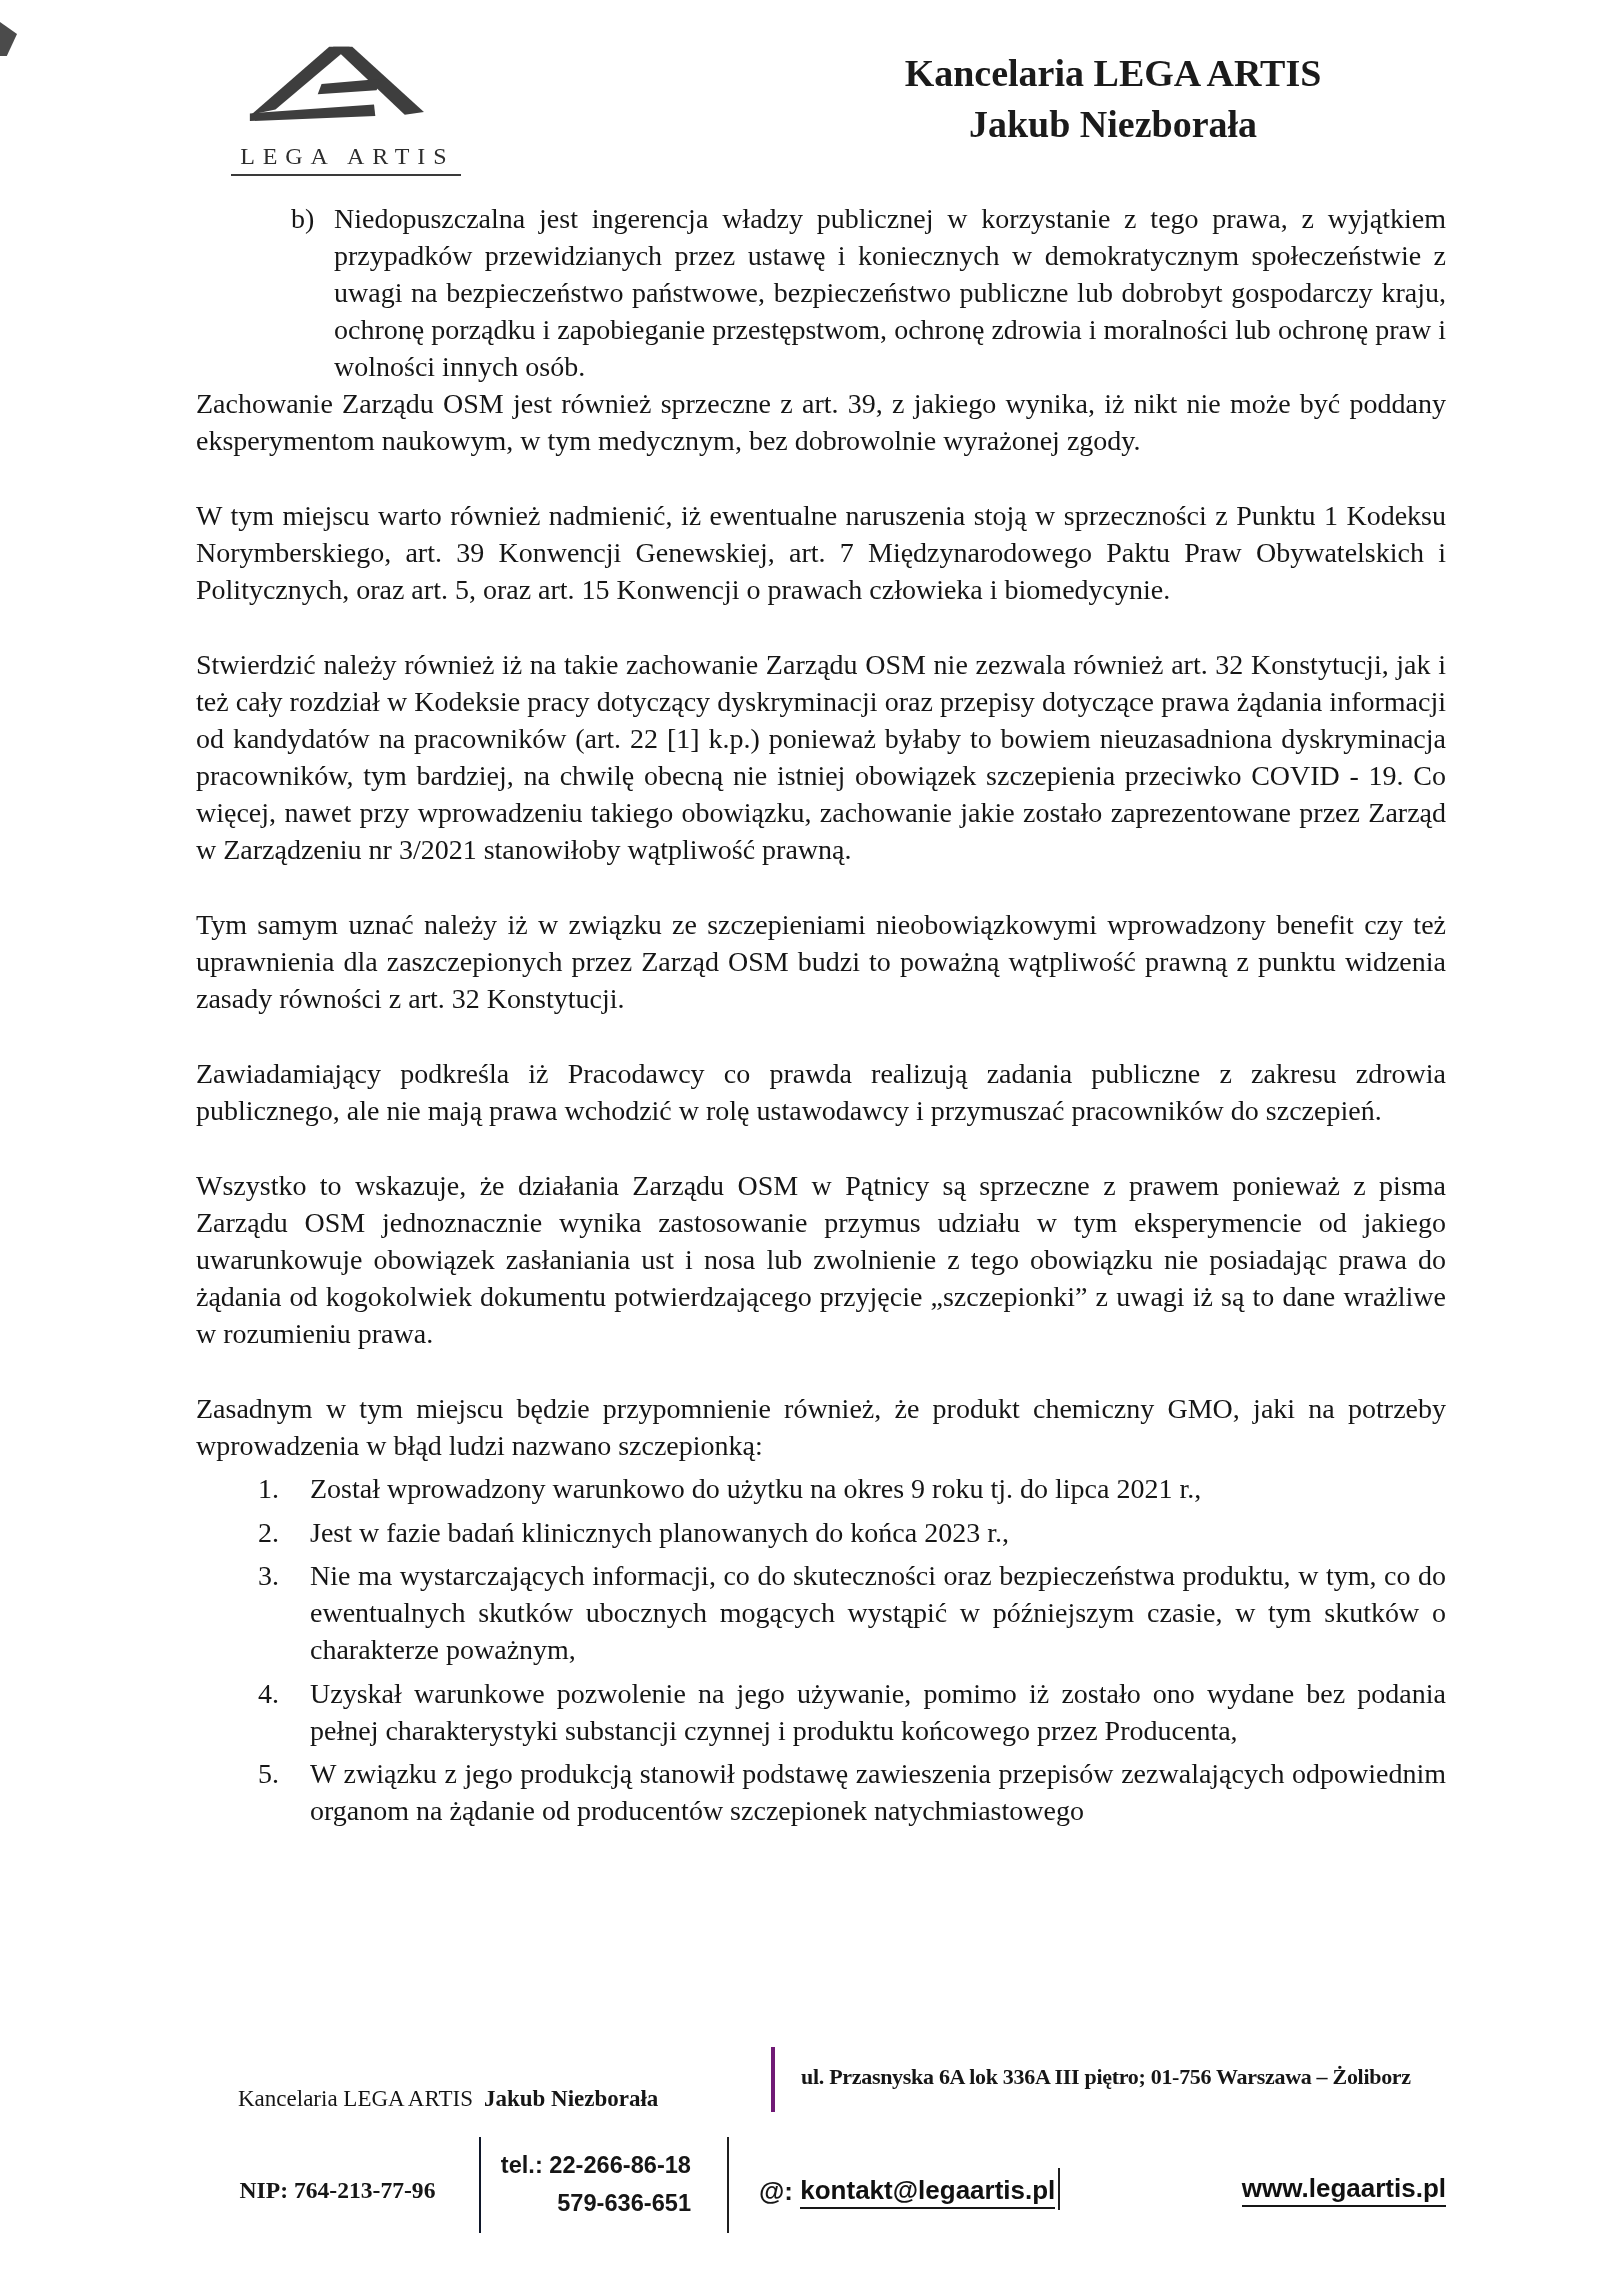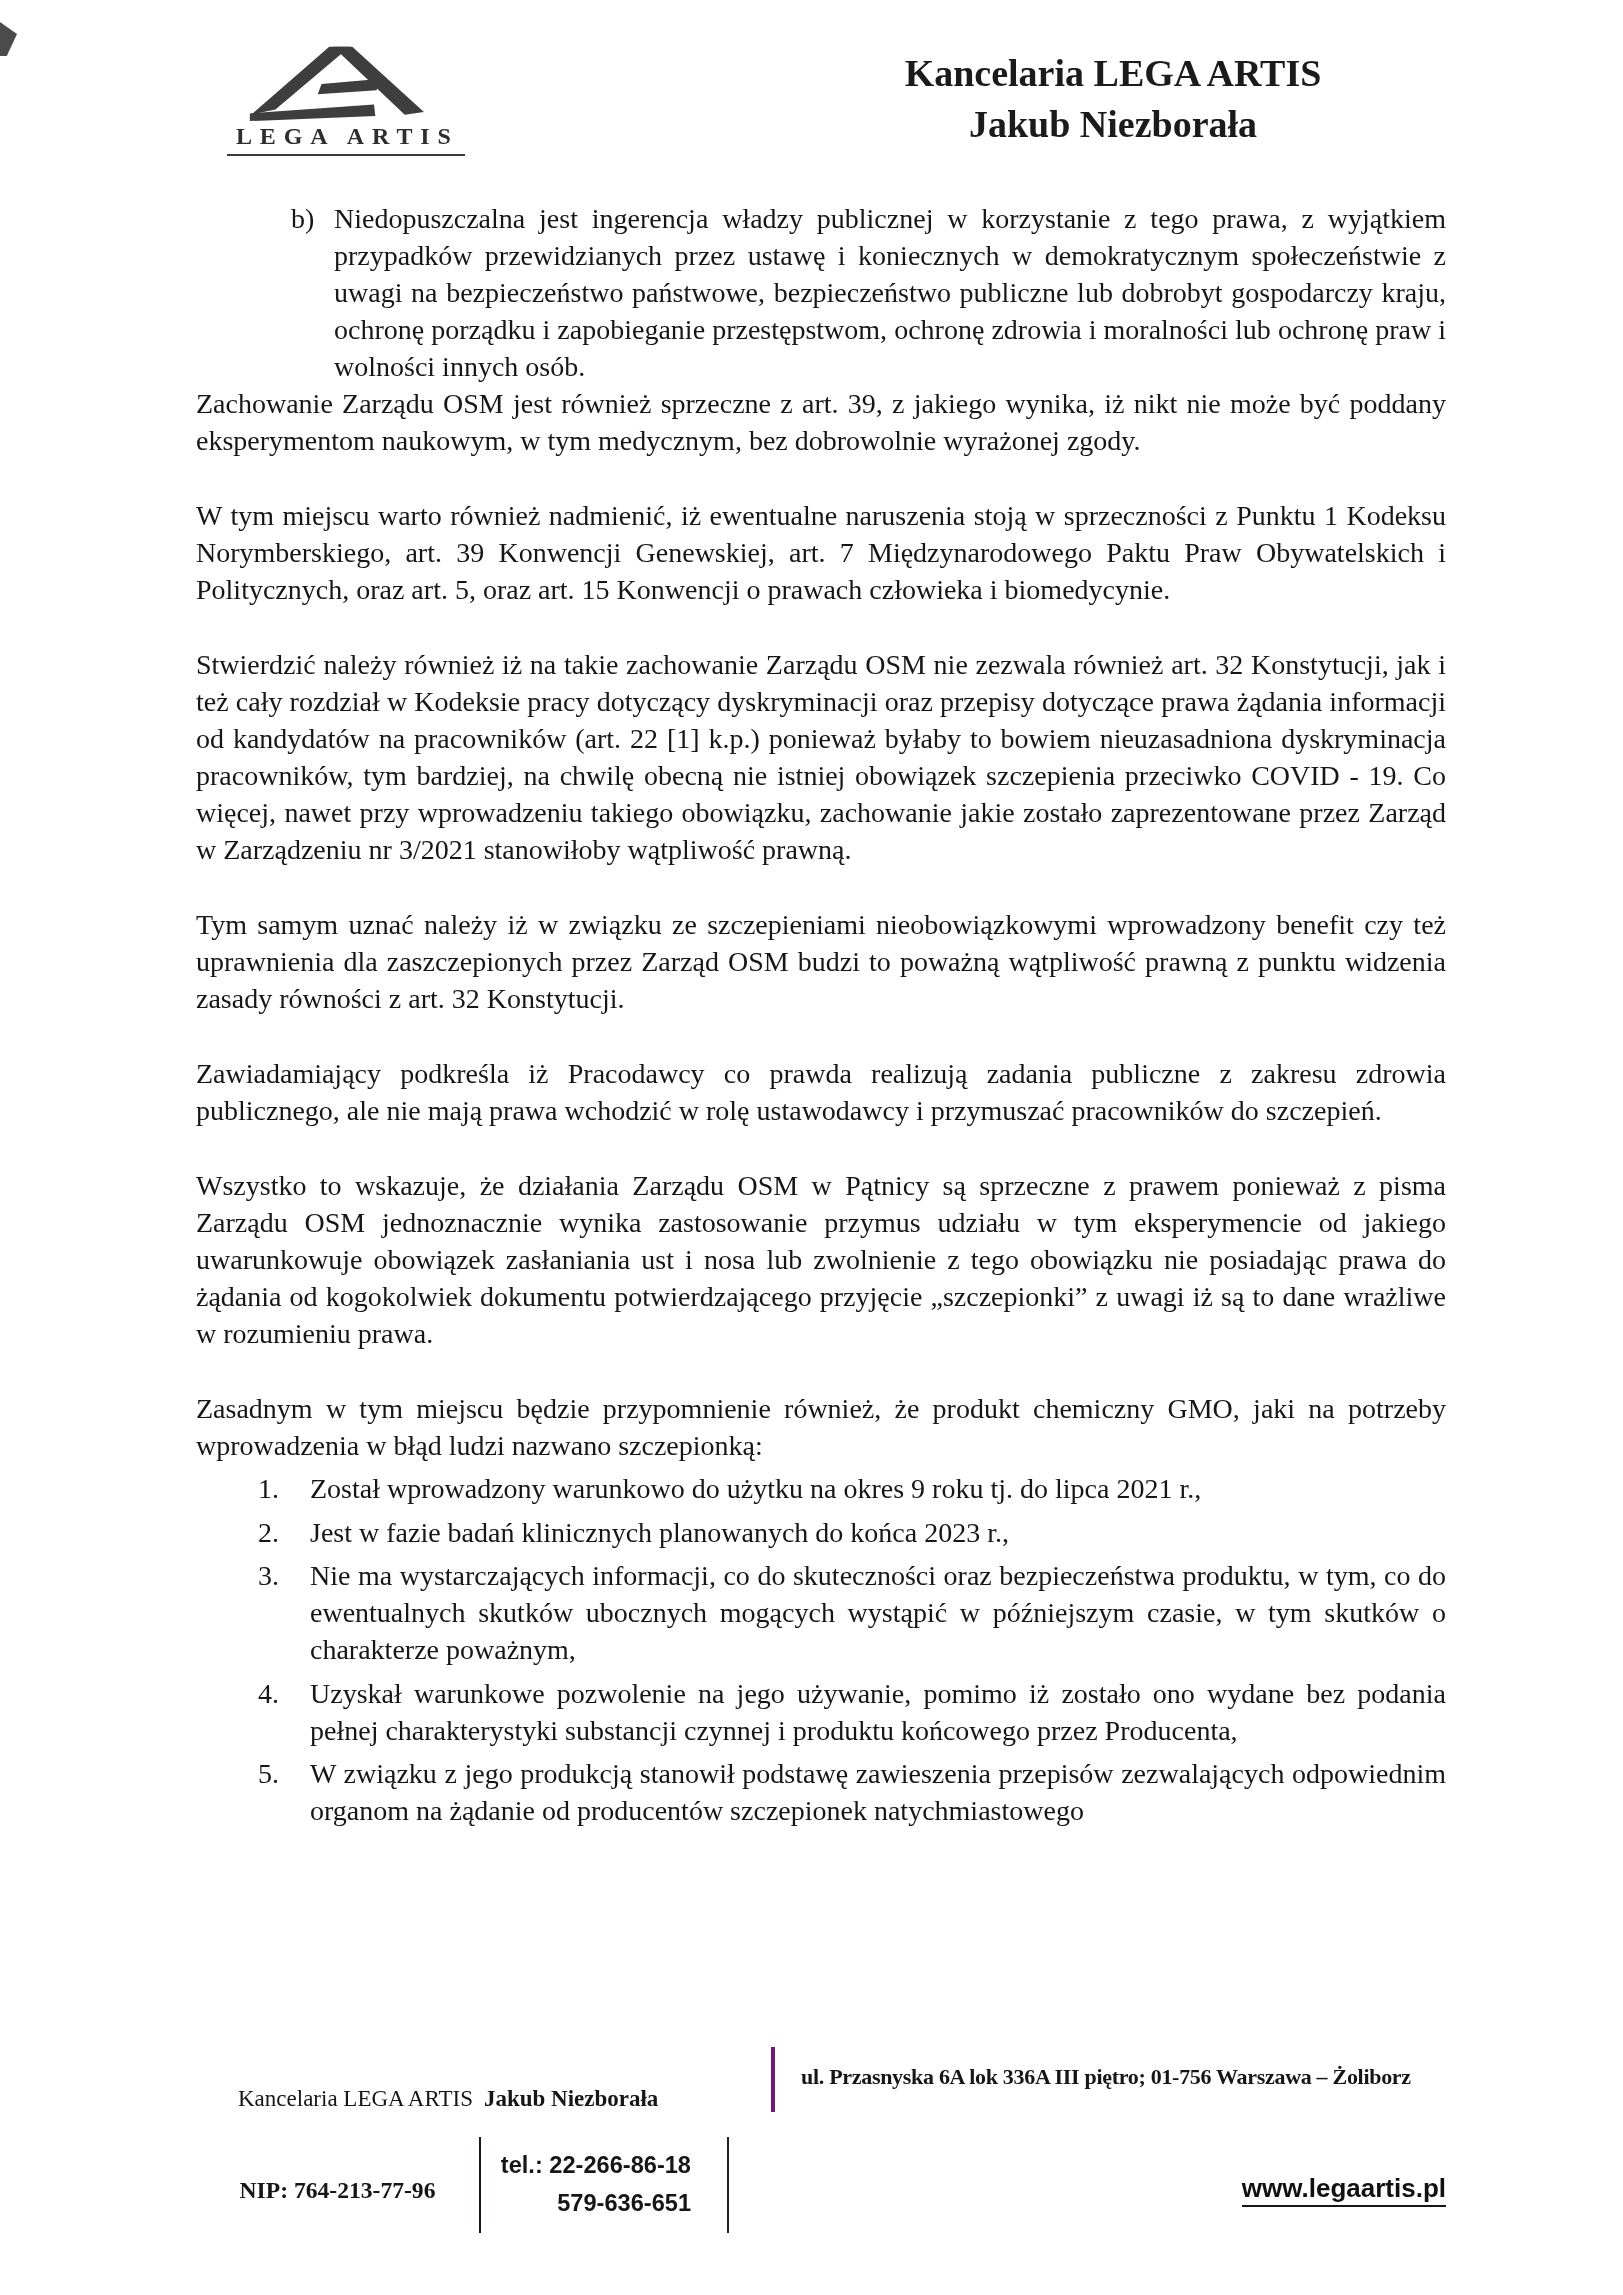--- a/index.html
+++ b/index.html
@@ -15,22 +15,22 @@
     position:absolute;left:0;top:22px;width:17px;height:34px;
     background:#2b2b2b;
     clip-path:polygon(0 0,100% 35%,40% 100%,0 100%);
     opacity:.85;
   }
   
   .letterhead{position:relative;height:196px;}
   .logo{position:absolute;left:215px;top:43px;width:262px;text-align:center;}
   .logo svg{display:block;margin:0 auto;}
   .logo-word{
-    display:inline-block;margin-top:0;
-    font-weight:bold;font-size:24px;letter-spacing:7.9px;
+    display:inline-block;margin-top:20px;
+    font-weight:normal;font-size:24px;letter-spacing:7.9px;
     color:#2e2e2e;
     border-bottom:2.6px solid #3a3a3a;padding:0 6.5px 3.9px 9.2px;
     white-space:nowrap;
   }
   .title{
     position:absolute;left:838px;top:48px;width:550px;
     text-align:center;font-weight:bold;font-size:38px;line-height:51px;
     color:#1b1b1b;
   }
   
@@ -142,19 +142,23 @@
         <b>Jakub Niezborała</b>
       </div>
       <div class="f-right">ul. Przasnyska 6A lok 336A III piętro; 01-756 Warszawa – Żoliborz</div>
     </div>
     <div class="f-row2">
       <div class="f-nip">NIP: 764-213-77-96</div>
       <div class="f-tel">
         <div>tel.: 22-266-86-18</div>
         <div>579-636-651</div>
       </div>
+      <div class="f-email">
+        <span>@:</span>
+        <span class="ulink">kontakt@legaartis.pl</span><span class="v-bar"></span>
+      </div>
       <div class="f-www">
         <span class="ulink">www.legaartis.pl</span>
       </div>
     </div>
   </footer>
 </div>
 
 
 </body></html>

